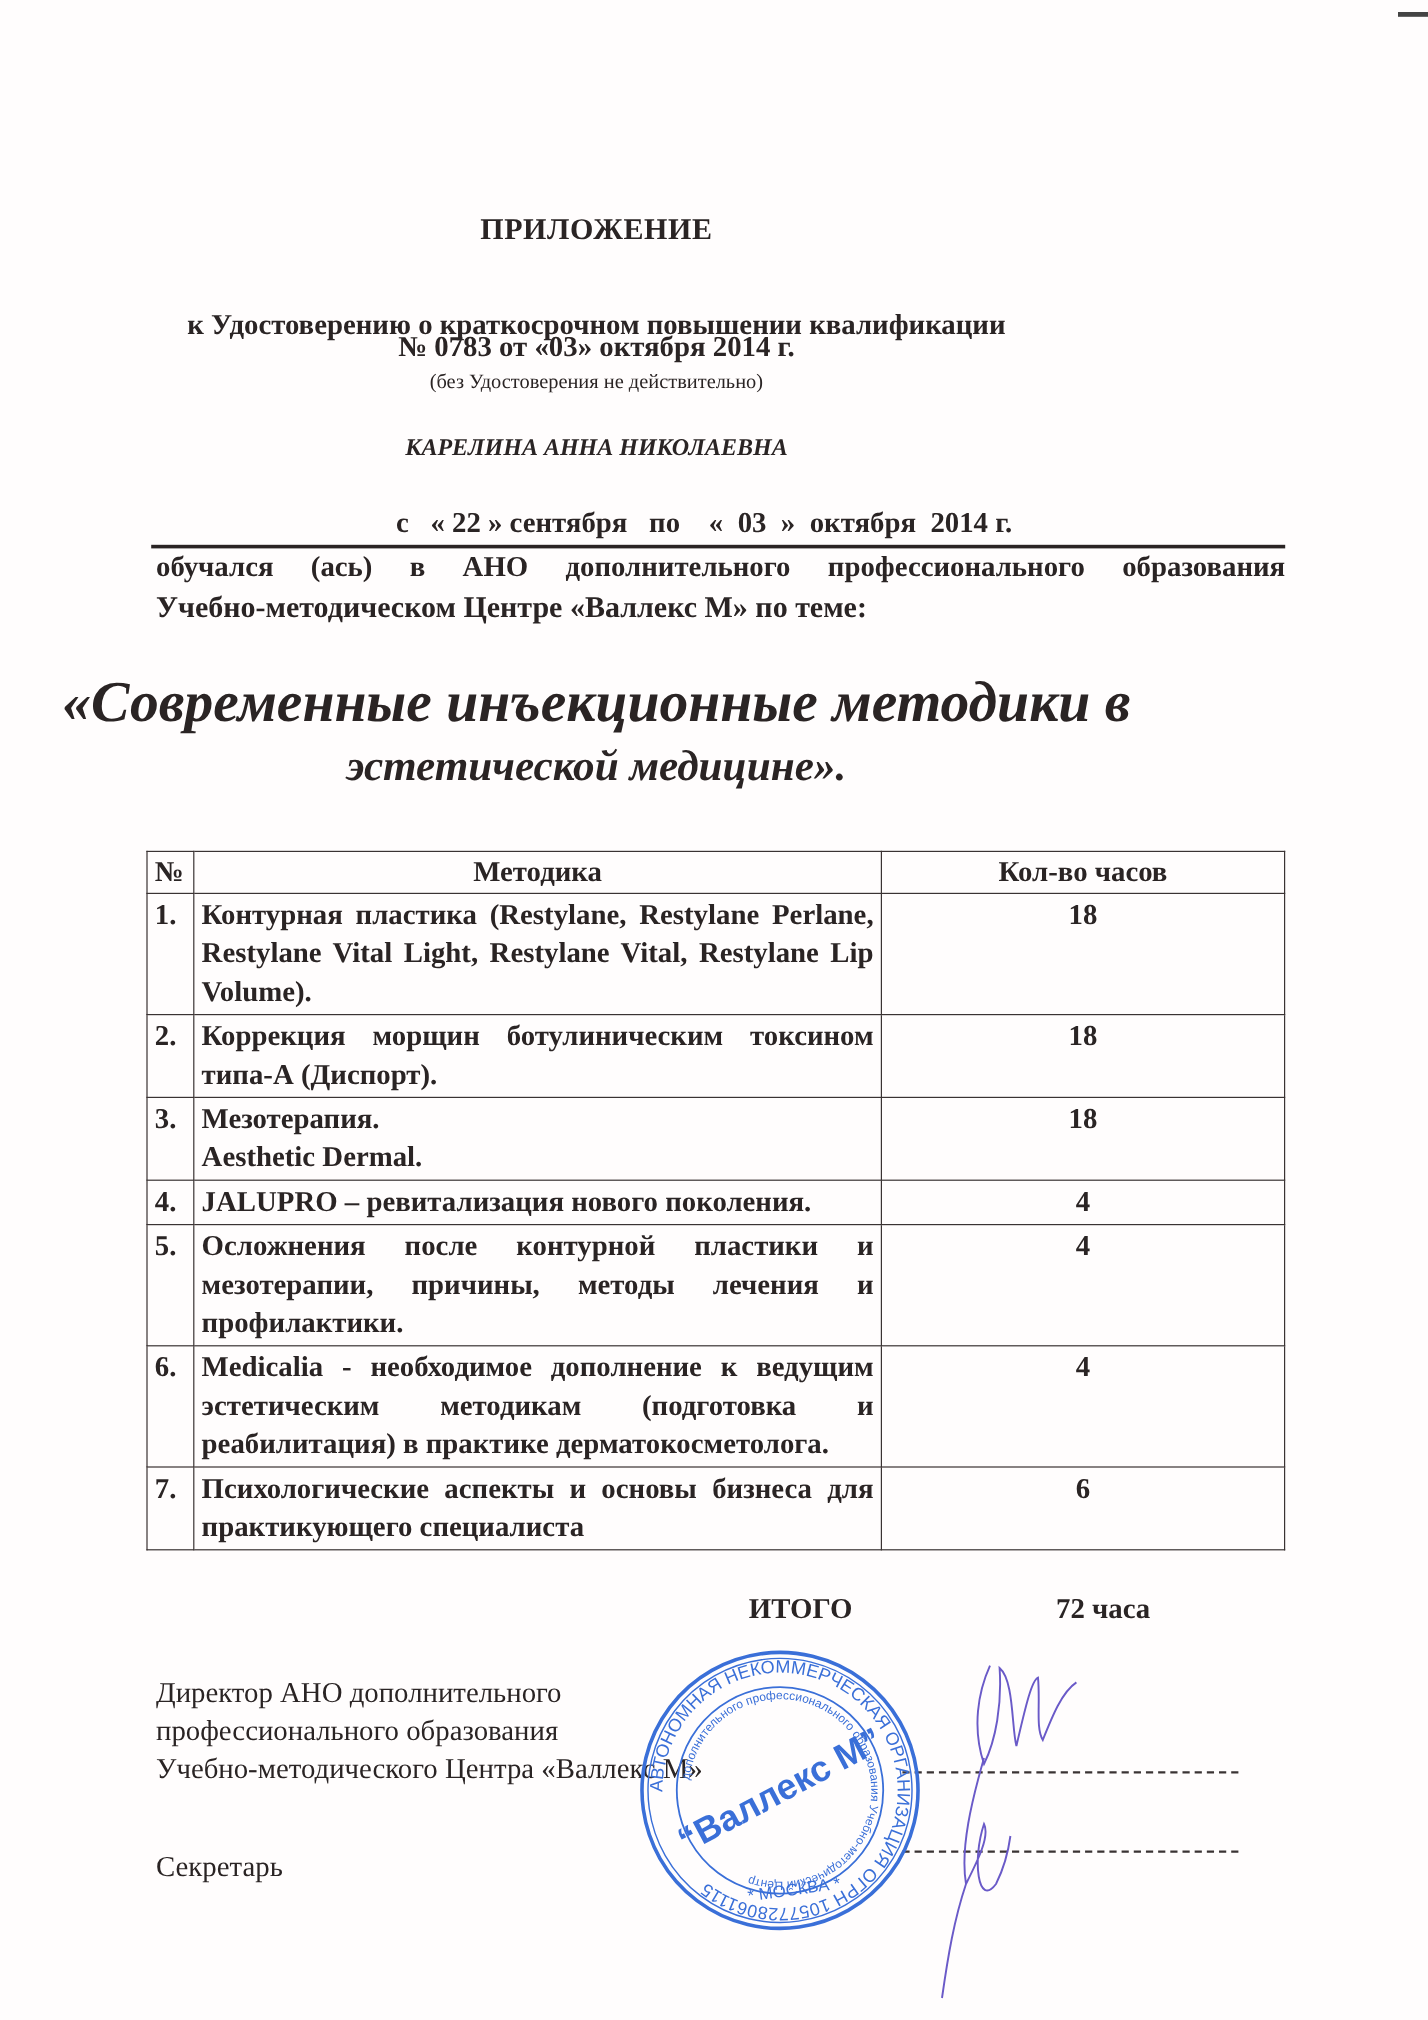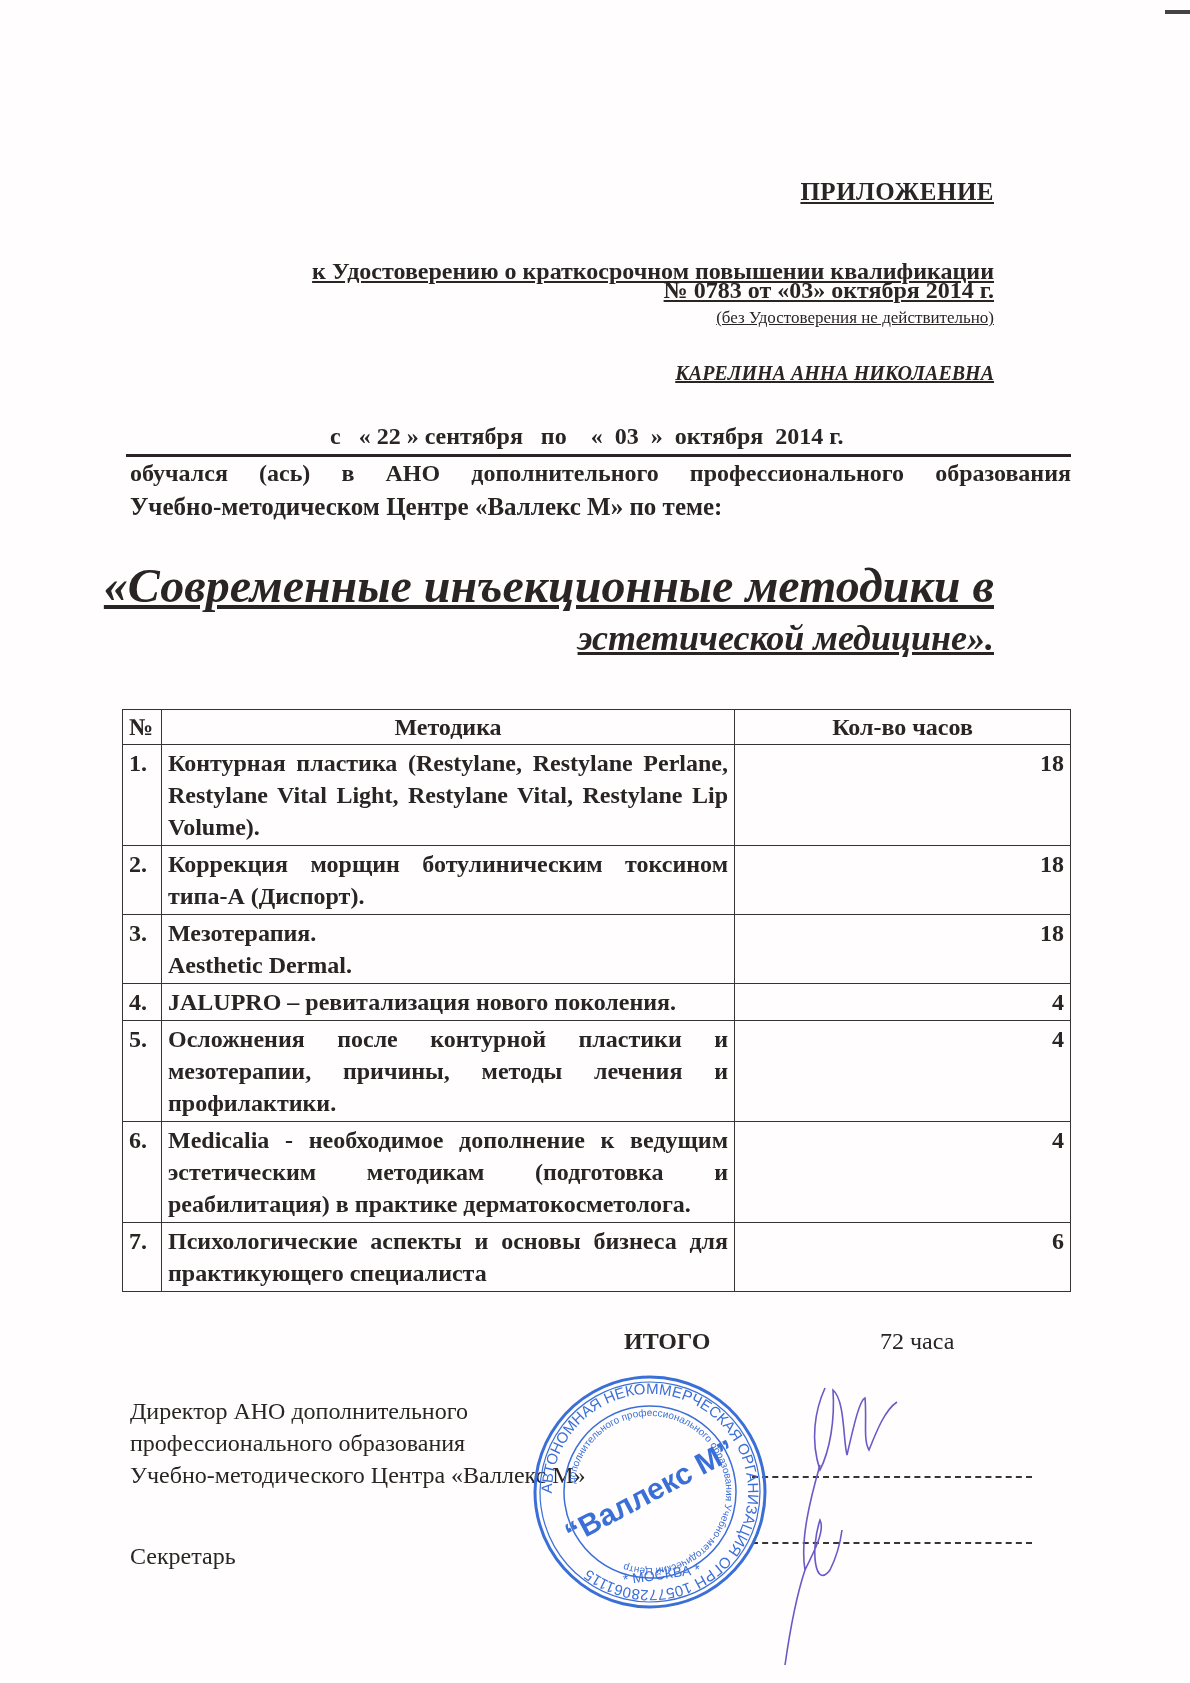--- a/index.html
+++ b/index.html
@@ -2,47 +2,47 @@
 <html><head>
 <meta charset="utf-8">
 <style>
   html, body { margin: 0; padding: 0; }
   body {
     width: 1190px; height: 1683px; background: #fffdfd;
     position: relative; overflow: hidden;
     font-family: "Liberation Serif", serif; color: #2a2424;
   }
   .abs { position: absolute; }
-  .center { left: 0; width: 994px; text-align: right; text-decoration: underline; }
+  .center { left: 0; width: 994px; text-align: center; }
   #title { top: 178px; font-size: 25px; font-weight: bold; letter-spacing: 0.5px; }
   #subtitle1 { top: 245px; font-size: 24px; font-weight: bold; margin-top: 13px; }
   #subtitle2 { top: 277px; font-size: 24px; font-weight: bold; }
   #note { top: 308px; font-size: 17px; }
   #person { top: 362px; font-size: 20px; font-weight: bold; font-style: italic; }
   #period { top: 423px; font-size: 24px; font-weight: bold; left: 330px; white-space: pre; }
   #rule { top: 454px; left: 126px; width: 945px; height: 3px; background: #2a2424; }
   #studied1 { top: 460px; left: 130px; width: 941px; font-size: 24px; font-weight: bold; text-align: justify; text-align-last: justify; }
   #studied2 { top: 493px; left: 130px; font-size: 25px; font-weight: bold; }
   #topic1 { top: 558px; font-size: 48px; font-weight: bold; font-style: italic; }
   #topic2 { top: 604px; font-size: 36px; font-weight: bold; font-style: italic; margin-top: 13px; }
 
   table#methods {
     position: absolute; top: 709px; left: 122px; width: 949px;
     border-collapse: collapse; font-size: 24px; font-weight: bold;
   }
   #methods td, #methods th { border: 1.5px solid #3a3333; vertical-align: top; padding: 2px 6px; line-height: 32px; }
   #methods th { font-weight: bold; text-align: center; padding: 1px 6px; }
   #methods td.num { width: 28px; padding: 2px 4px 2px 6px; }
   #methods td.name { width: 560px; text-align: justify; }
-  #methods td.hours { text-align: right; }
+  #methods td.hours { text-align: center; }
   #methods th.num { width: 28px; padding-left: 4px; }
   #methods th.name { width: 560px; }
 
   #total-label { top: 1328px; left: 624px; font-size: 24px; font-weight: bold; }
-  #total-value { top: 1328px; left: 880px; font-size: 24px; font-weight: normal; }
+  #total-value { top: 1328px; left: 880px; font-size: 24px; font-weight: bold; }
 
   .sig { font-size: 24px; font-weight: normal; left: 130px; line-height: 32px; }
   #director { top: 1395px; }
   #secretary { top: 1528px; margin-top: 12px; }
   .dash { left: 752px; width: 280px; height: 0; border-top: 2.5px dashed #3a3333; }
   #dash1 { top: 1476px; }
   #dash2 { top: 1542px; }
 
   #stamp { left: 530px; top: 1372px; width: 240px; height: 240px; }
   #signature1 { left: 805px; top: 1380px; width: 100px; height: 110px; }

